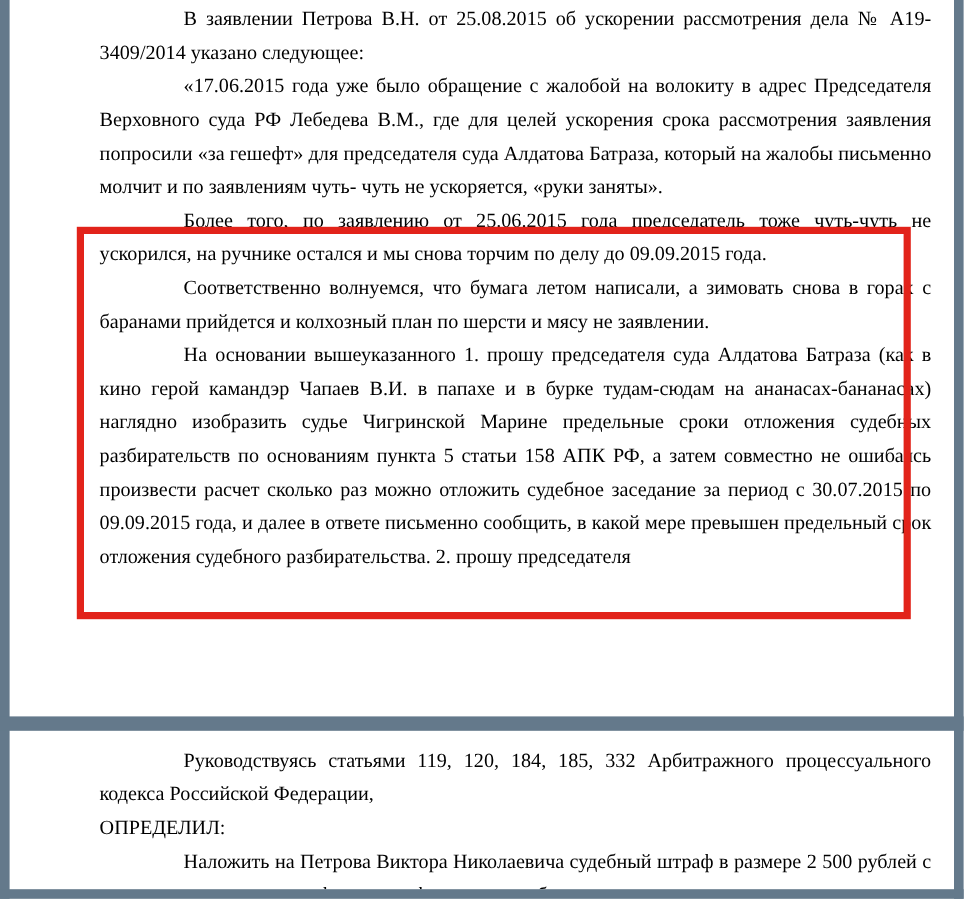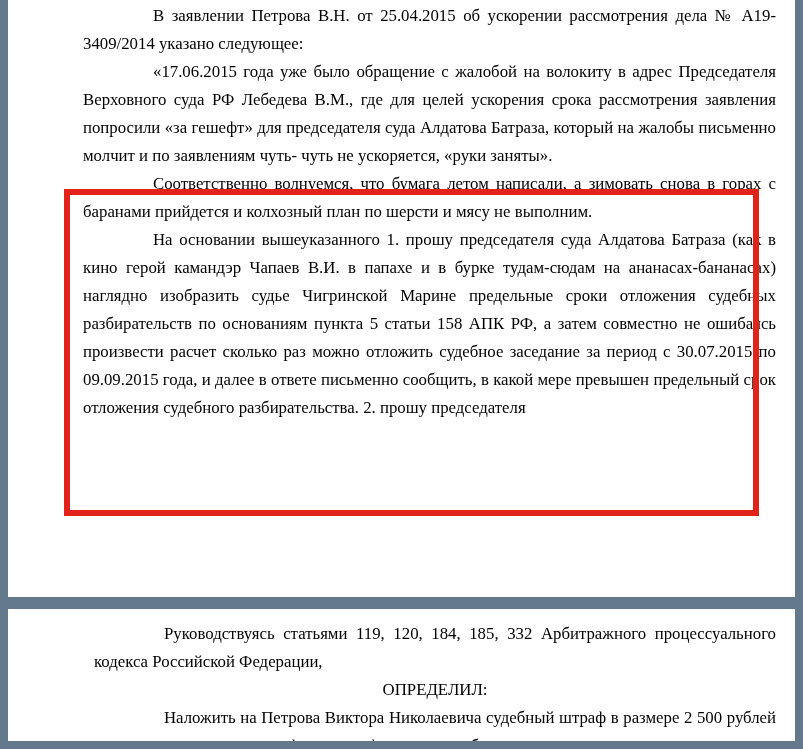--- a/index.html
+++ b/index.html
@@ -50,50 +50,50 @@
     text-align: justify;
     overflow: hidden;
   }
   .page-1 {
     top: 0; height: 597px;
     padding: 2px 19px 0 75px;
   }
   .page-2 {
     top: 609px; bottom: 8px;
     padding: 11px 19px 0 75px;
-    margin-left: 11px;
   }
   .page p {
     margin: 0;
     text-indent: 70px;
   }
   .page p.centered {
-    text-align: center;
+    text-align: left;
     text-indent: 0;
   }
   
   .highlight-box {
     position: absolute;
     left: 64px; top: 189px;
     width: 695px; height: 327px;
     border: 6px solid #e2231a;
     box-sizing: border-box;
     background: transparent;
     z-index: 5;
   }
 </style>
 </head>
 <body>
 
 <div>
 
   <div class="page page-1">
-    <p>В заявлении Петрова В.Н. от 25.04.2015 об ускорении рассмотрения дела № А19-3409/2014 указано следующее:</p>
+    <p>В заявлении Петрова В.Н. от 25.08.2015 об ускорении рассмотрения дела № А19-3409/2014 указано следующее:</p>
     <p>«17.06.2015 года уже было обращение с жалобой на волокиту в адрес Председателя Верховного суда РФ Лебедева В.М., где для целей ускорения срока рассмотрения заявления попросили «за гешефт» для председателя суда Алдатова Батраза, который на жалобы письменно молчит и по заявлениям чуть- чуть не ускоряется, «руки заняты».</p>
-    <p>Соответственно волнуемся, что бумага летом написали, а зимовать снова в горах с баранами прийдется и колхозный план по шерсти и мясу не выполним.</p>
+    <p>Более того, по заявлению от 25.06.2015 года председатель тоже чуть-чуть не ускорился, на ручнике остался и мы снова торчим по делу до 09.09.2015 года.</p>
+    <p>Соответственно волнуемся, что бумага летом написали, а зимовать снова в горах с баранами прийдется и колхозный план по шерсти и мясу не заявлении.</p>
     <p>На основании вышеуказанного 1. прошу председателя суда Алдатова Батраза (как в кино герой камандэр Чапаев В.И. в папахе и в бурке тудам-сюдам на ананасах-бананасах) наглядно изобразить судье Чигринской Марине предельные сроки отложения судебных разбирательств по основаниям пункта 5 статьи 158 АПК РФ, а затем совместно не ошибаясь произвести расчет сколько раз можно отложить судебное заседание за период с 30.07.2015 по 09.09.2015 года, и далее в ответе письменно сообщить, в какой мере превышен предельный срок отложения судебного разбирательства. 2. прошу председателя</p>
   </div>
 
   <div class="page-separator"></div>
 
   <div class="page page-2">
     <p>Руководствуясь статьями 119, 120, 184, 185, 332 Арбитражного процессуального кодекса Российской Федерации,</p>
     <p class="centered">ОПРЕДЕЛИЛ:</p>
     <p>Наложить на Петрова Виктора Николаевича судебный штраф в размере 2 500 рублей  с зачислением суммы штрафа в доход федерального бюджета.</p>
   </div>

